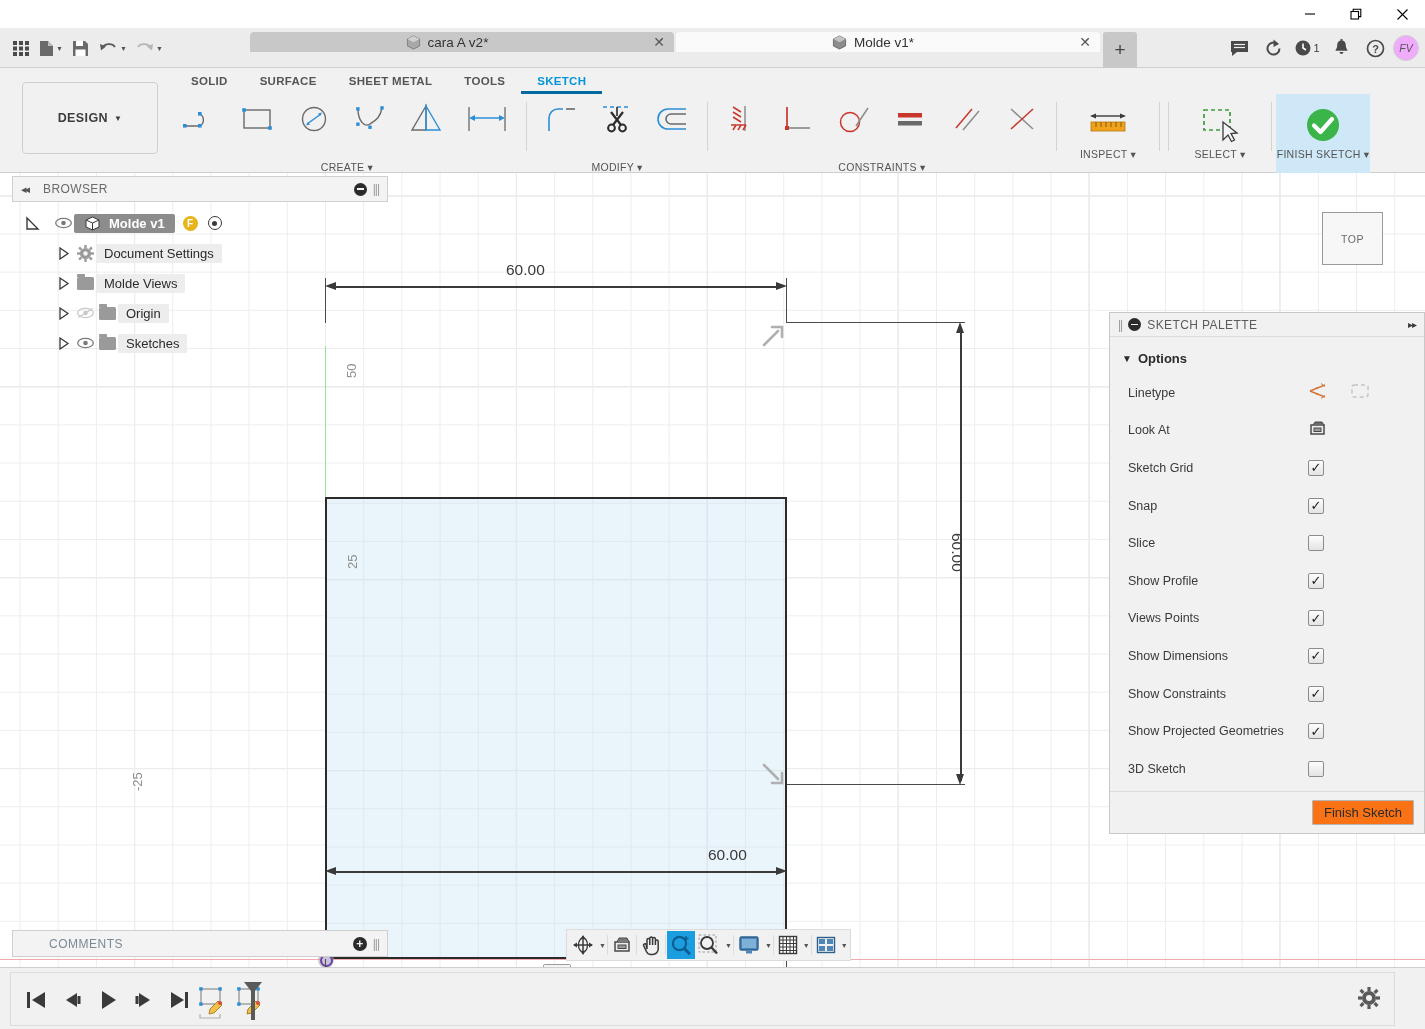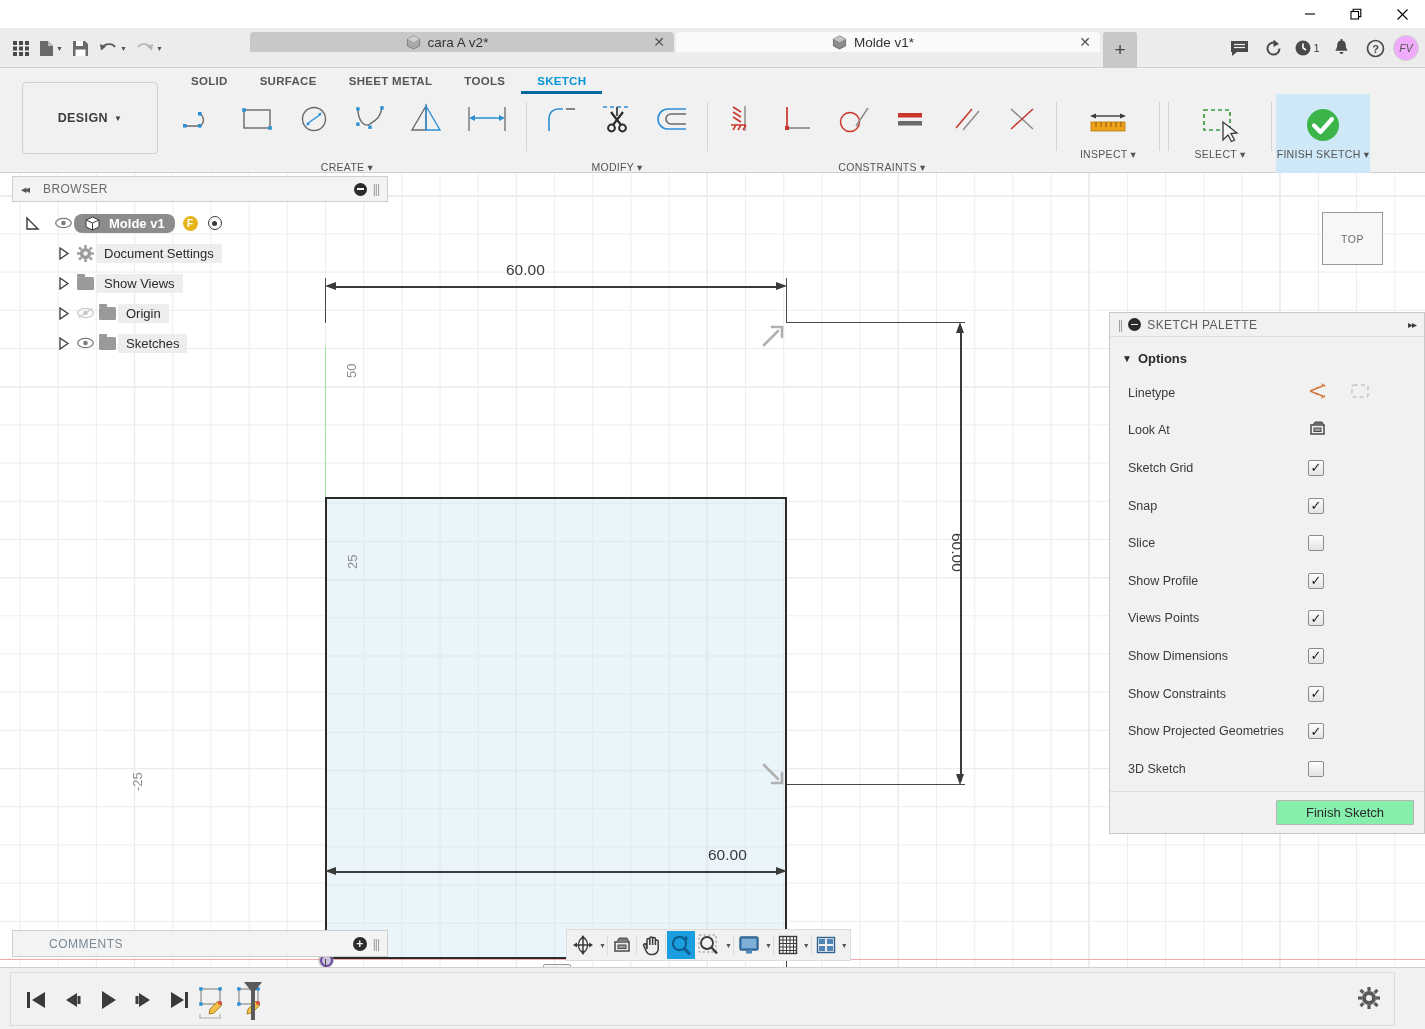--- a/index.html
+++ b/index.html
@@ -174,21 +174,21 @@
   .browser-collapse { position:absolute; left: 8px; font-size: 11px; color: #555; letter-spacing: -2px; }
   .browser-right { margin-left: auto; display: flex; align-items: center; gap: 6px; }
   .dot-btn { width: 13px; height: 13px; border-radius: 50%; background: #2b2b2b; display:flex;align-items:center;justify-content:center; }
   .dot-btn::after { content:''; width:7px;height:1.6px;background:#f3f3f3; }
   .grip { color:#9a9a9a; font-size: 12px; letter-spacing:-1px; }
 
   .tree { position: absolute; left: 12px; top: 208px; width: 376px; }
   .tree-row { display: flex; align-items: center; height: 30px; font-size: 13px; color: #2b2b2b; }
   .tw { width: 22px; display:flex; align-items:center; justify-content:center; color:#333; }
   .tree-lbl-box { background: #ededed; padding: 2px 8px; border-radius: 1px; }
-  .tree-root-box { background: #8c8c8c; color: #fff; padding: 2px 10px; font-weight:bold; border-radius:8px;}
+  .tree-root-box { background: #8c8c8c; color: #fff; padding: 2px 10px; font-weight:bold; border-radius:2px;}
   .folder { width: 17px; height: 13px; background: #9a9a9a; border-radius: 1.5px; position: relative; }
   .folder::before { content:''; position:absolute; left:0; top:-3px; width:8px; height:3px; background:#9a9a9a; border-radius:1px 1px 0 0;}
   .fbadge { width: 15px; height: 15px; border-radius: 50%; background: #e7b419; color:#fff; font-size:10px; font-weight:bold; display:flex;align-items:center;justify-content:center;}
   .target { width: 14px; height: 14px; border-radius: 50%; border: 1.6px solid #3a3a3a; display:flex;align-items:center;justify-content:center;}
   .target::after{content:'';width:5px;height:5px;border-radius:50%;background:#3a3a3a;}
 
   
   .palette {
     position: absolute; left: 1109px; top: 312px; width: 316px; height: 522px;
     background: #f1f1f1; border: 1px solid #c8c8c8;
@@ -210,21 +210,21 @@
     width: 16px; height: 16px; border: 1px solid #8c8c8c; border-radius: 2px;
     background: linear-gradient(#fdfdfd, #e3e3e3);
     display: flex; align-items: center; justify-content: center;
     font-size: 13px; color: #1a1a1a; line-height: 1;
   }
   .pal-footer {
     position: absolute; bottom: 0; left: 0; right: 0; height: 42px;
     border-top: 1px solid #dcdcdc; display: flex; align-items: center; justify-content: flex-end; padding-right: 10px;
   }
   .finish-btn {
-    border: 1px solid #b5b5b5; background: #86efac; padding: 4px 29px;
+    border: 1px solid #b5b5b5; background: #f97316; padding: 4px 11px;
     font-size: 13px; color: #2b2b2b; border-radius: 1px;
   }
 
   
   .viewcube { position: absolute; left: 1322px; top: 212px; width: 61px; height: 53px;
     background: #f7f7f7; border: 1px solid #9a9a9a;
     display: flex; align-items: center; justify-content: center;
     font-size: 10.5px; color: #6a6a6a; letter-spacing: .6px; }
   .vc-y { position: absolute; left: 1324px; top: 192px; color: #3fbf3f; font-size: 12px; font-weight: bold;}
   .vc-x { position: absolute; left: 1385px; top: 255px; color: #f06a6a; font-size: 12px; font-weight: bold;}
@@ -721,21 +721,21 @@
 
       <div class="tree-row">
         <span class="tw" style="width:62px; justify-content:flex-end; padding-right:4px;">
           <svg width="12" height="13" viewBox="0 0 12 13">
               <polygon points="2,1 10,6.5 2,12" fill="none" stroke="#3a3a3a" stroke-width="1.3"></polygon>
             </svg>
         </span>
         <span class="tw">
             <span class="folder"></span>
           </span>
-        <span class="tree-lbl-box">Show Views</span>
+        <span class="tree-lbl-box">Molde Views</span>
       </div>
 
       <div class="tree-row">
         <span class="tw" style="width:62px; justify-content:flex-end; padding-right:4px;">
           <svg width="12" height="13" viewBox="0 0 12 13">
               <polygon points="2,1 10,6.5 2,12" fill="none" stroke="#3a3a3a" stroke-width="1.3"></polygon>
             </svg>
         </span>
         <span class="tw">
           <svg width="17" height="12" viewBox="0 0 17 12">

